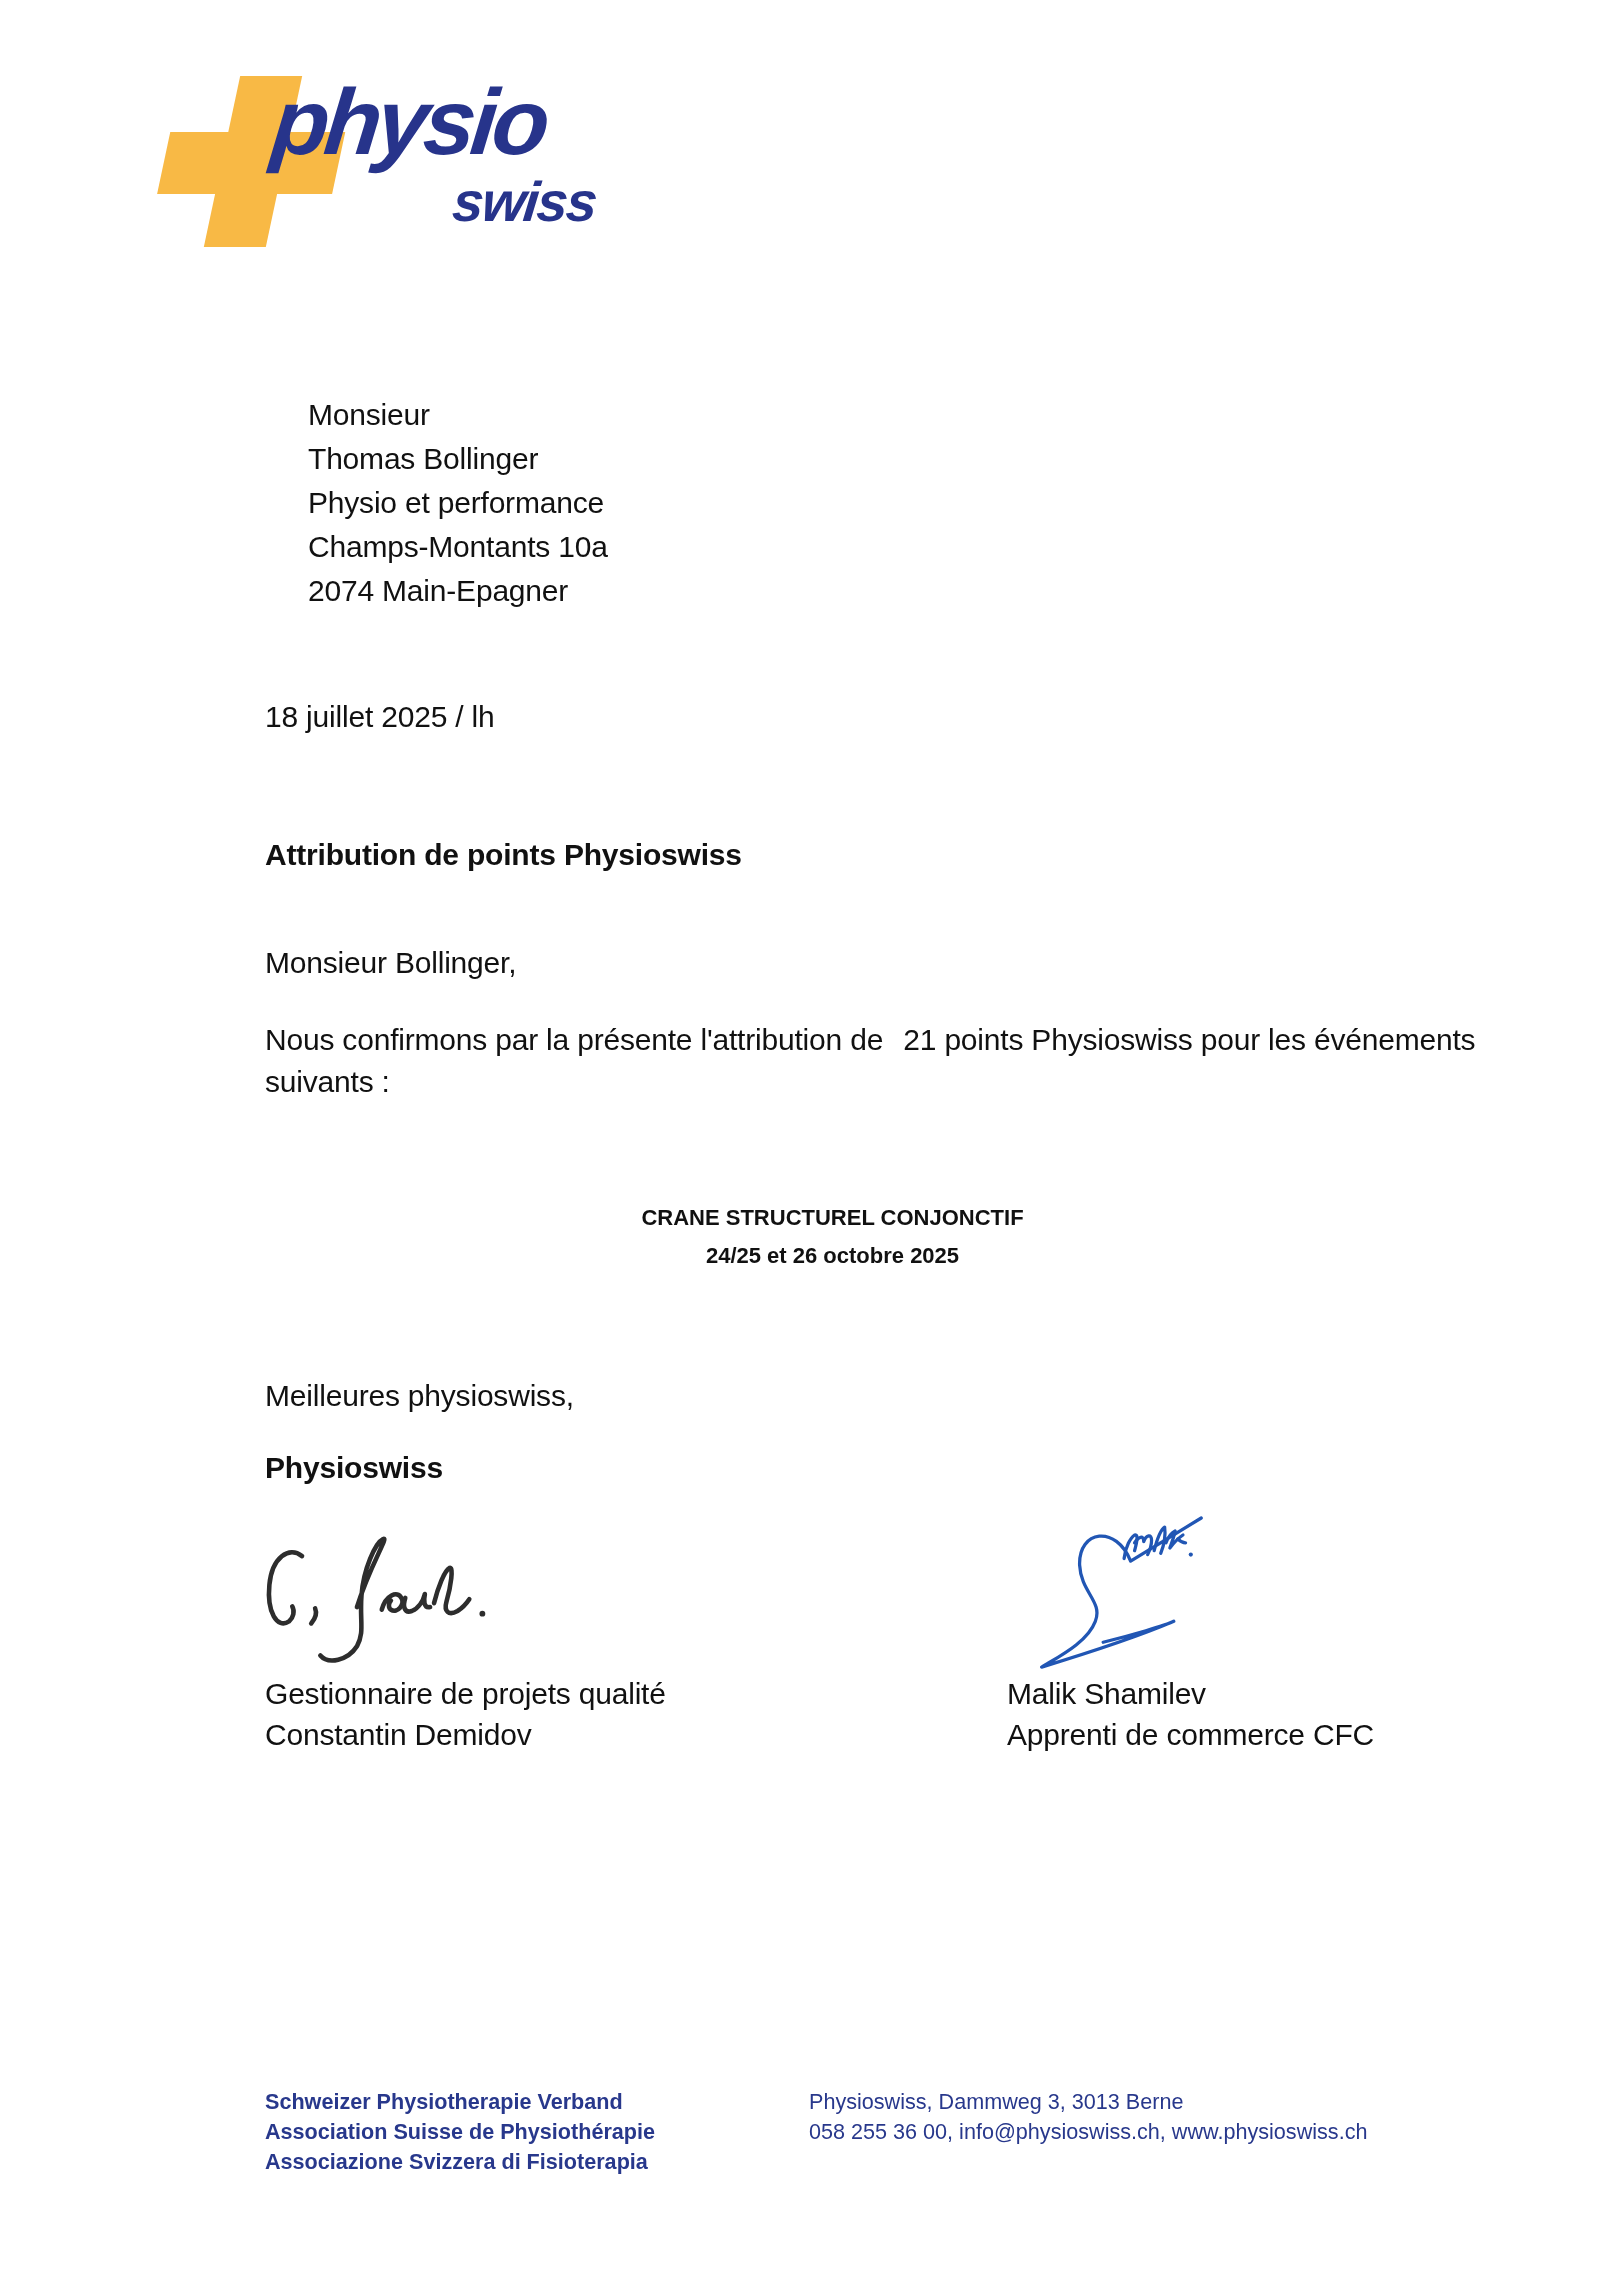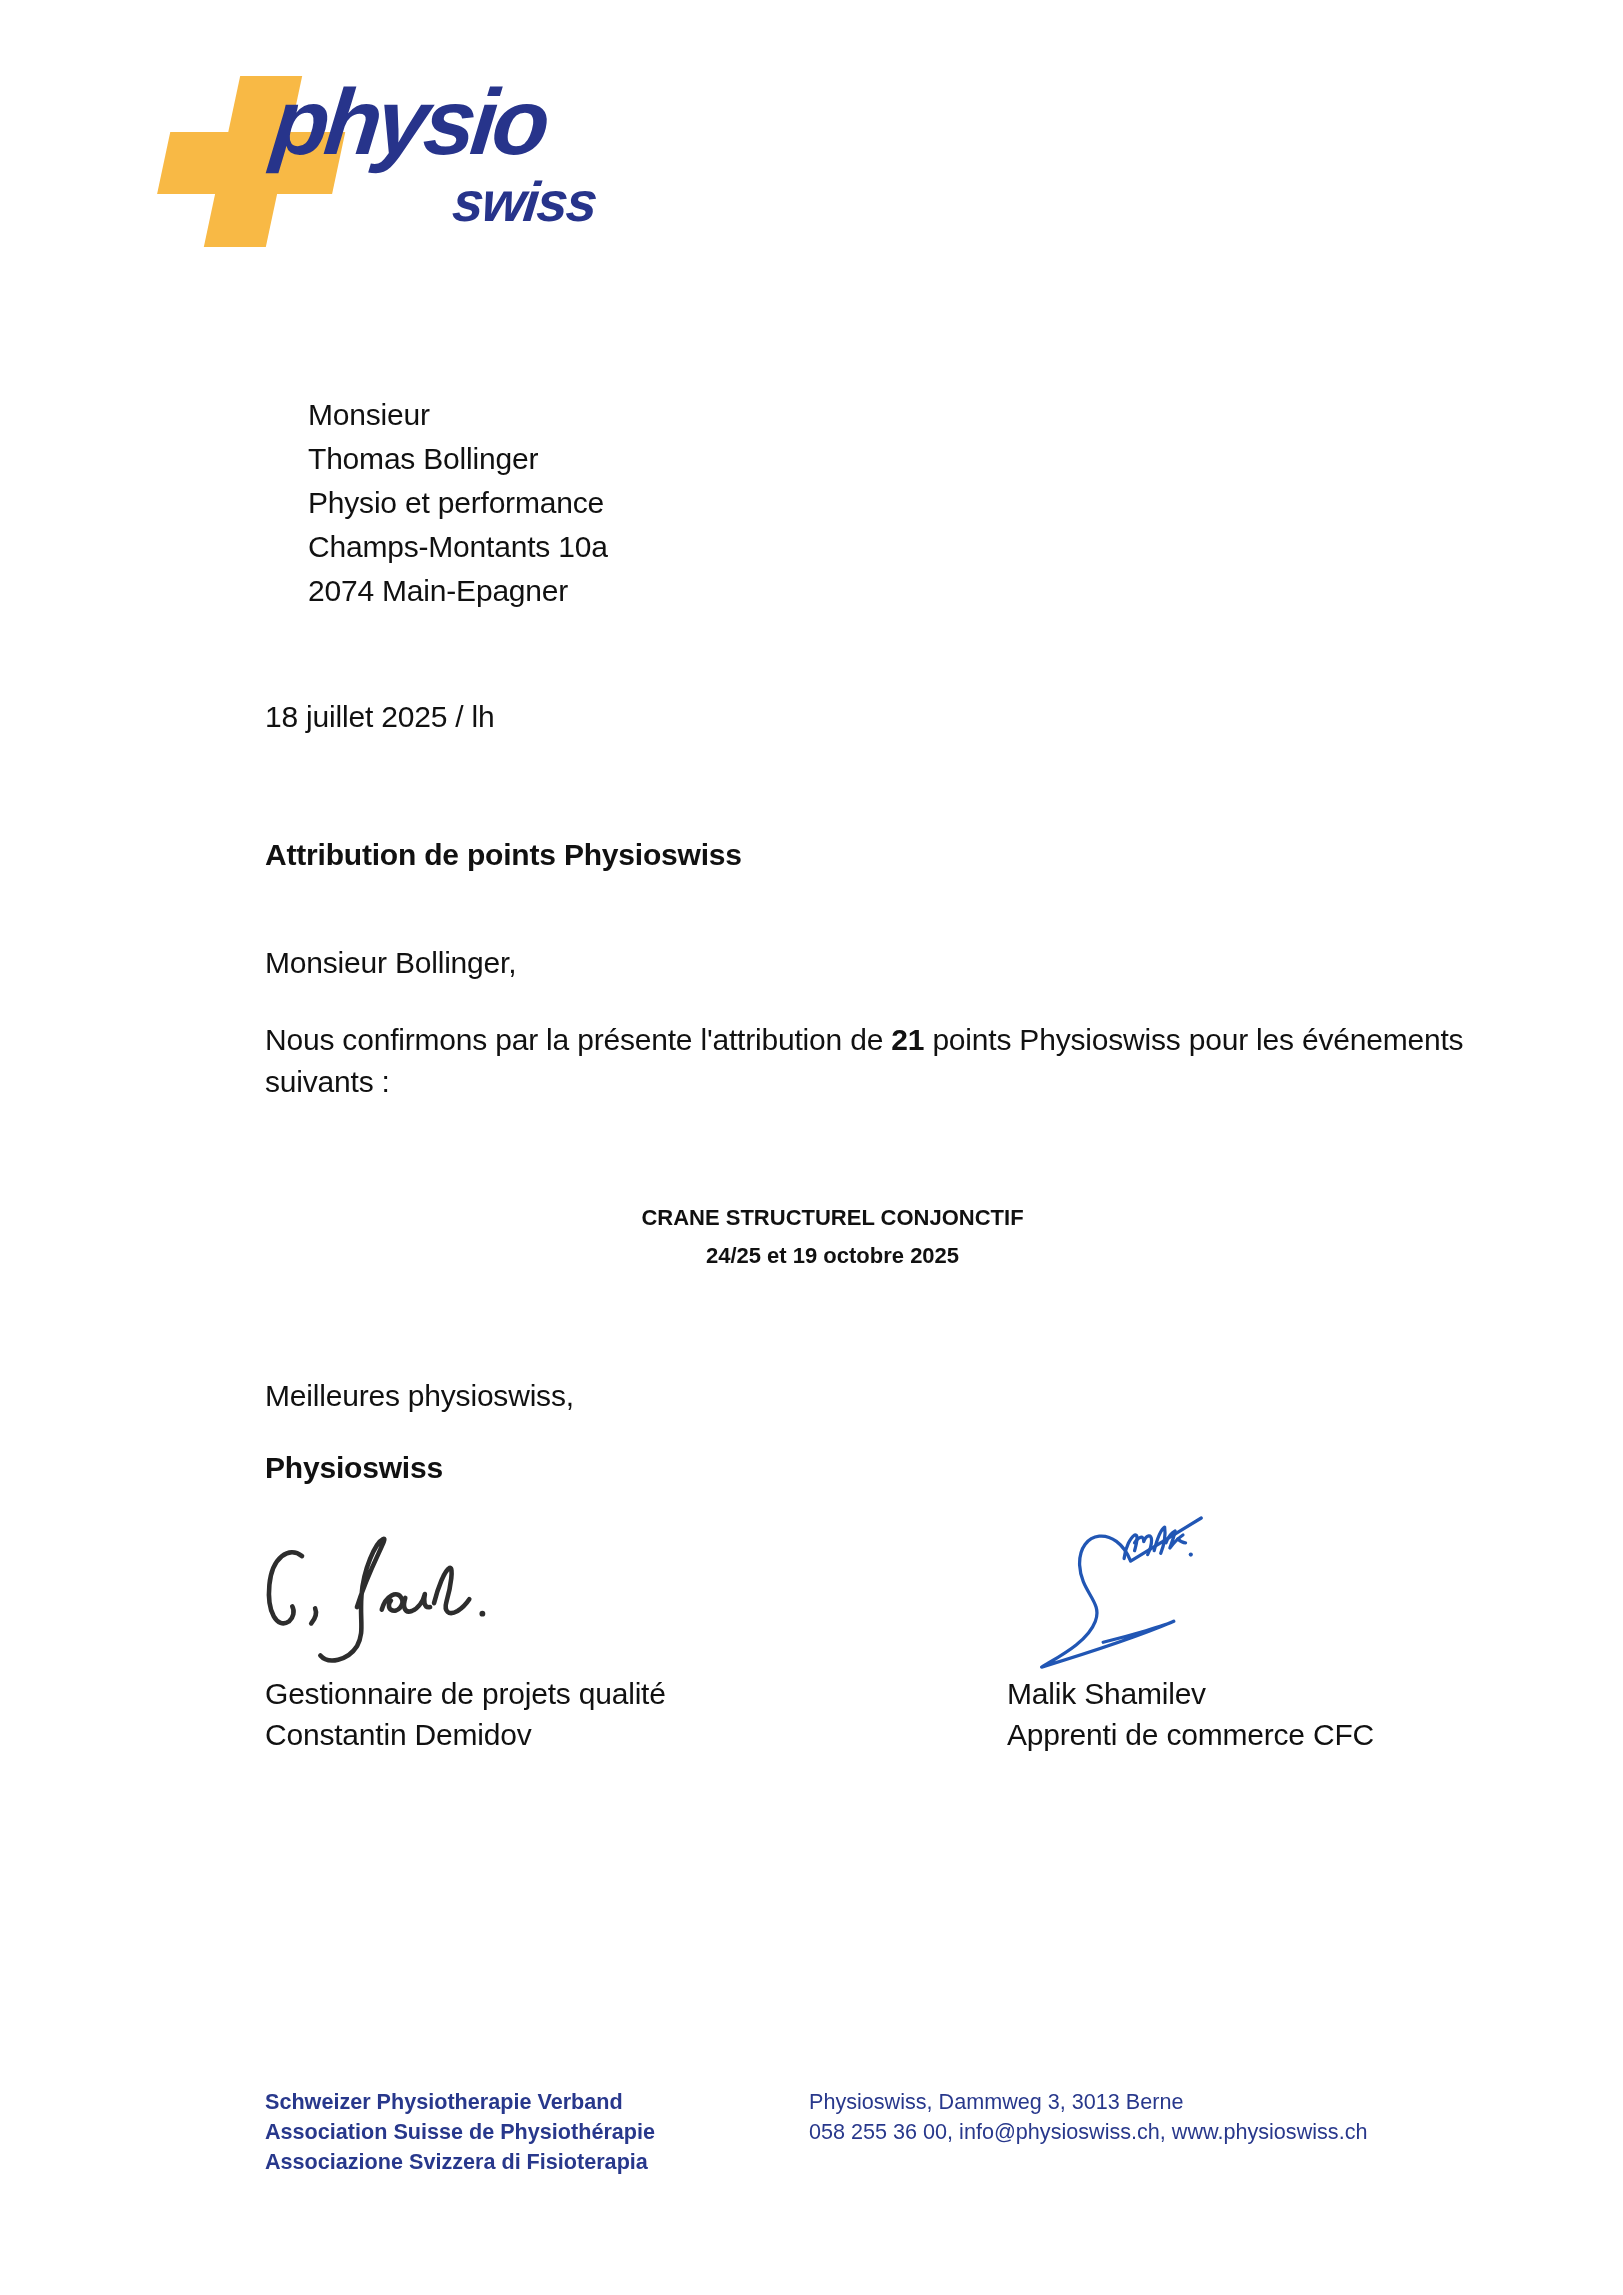--- a/index.html
+++ b/index.html
@@ -32,21 +32,21 @@
     white-space: nowrap;
   }
 
   
   .txt { font-size: 30px; letter-spacing: -0.2px; }
   .recipient { left: 265px; top: 393px; line-height: 44px; margin-left: 43px; }
   .date-line { left: 265px; top: 700px; }
   .subject { left: 265px; top: 838px; font-weight: bold; }
   .salutation { left: 265px; top: 946px; }
   .body-par { left: 265px; top: 1019px; width: 1243px; line-height: 42px; margin: 0; }
-  .b { font-weight: bold; }
+  .b { font-weight: normal; margin-left: 12px; }
   .event-block {
     left: 265px; top: 1199px; width: 1135px;
     text-align: center; font-weight: bold; font-size: 22px; line-height: 38px;
   }
   .closing { left: 265px; top: 1379px; }
   .org { left: 265px; top: 1451px; font-weight: bold; }
 
   
   .sig-left  { left: 260px;  top: 1530px; width: 252px; height: 147px; }
   .sig-right { left: 1026px; top: 1497px; width: 206px; height: 178px; }
@@ -89,21 +89,21 @@
 
   <div class="abs txt salutation">Monsieur Bollinger,</div>
 
   <p class="abs txt body-par">
     <span>Nous confirmons par la présente l'attribution de </span><span class="b">21</span><span> points Physioswiss pour les événements</span><br>
     <span>suivants :</span>
   </p>
 
   <div class="abs event-block">
     <div>CRANE STRUCTUREL CONJONCTIF</div>
-    <div>24/25 et 19 octobre 2025</div>
+    <div>24/25 et 26 octobre 2025</div>
   </div>
 
   <div class="abs txt closing">Meilleures physioswiss,</div>
   <div class="abs txt org">Physioswiss</div>
 
   <div class="abs sig-left">
     <svg viewBox="0 0 385 225">
       <g fill="none" stroke="#2d2d2d" stroke-width="7" stroke-linecap="round" stroke-linejoin="round">
         <path d="M64 40 C44 24 18 42 14 84 C10 126 26 152 44 140 C51 134 53 124 49 117"></path>
         <path d="M84 120 C87 127 84 136 78 143"></path>

